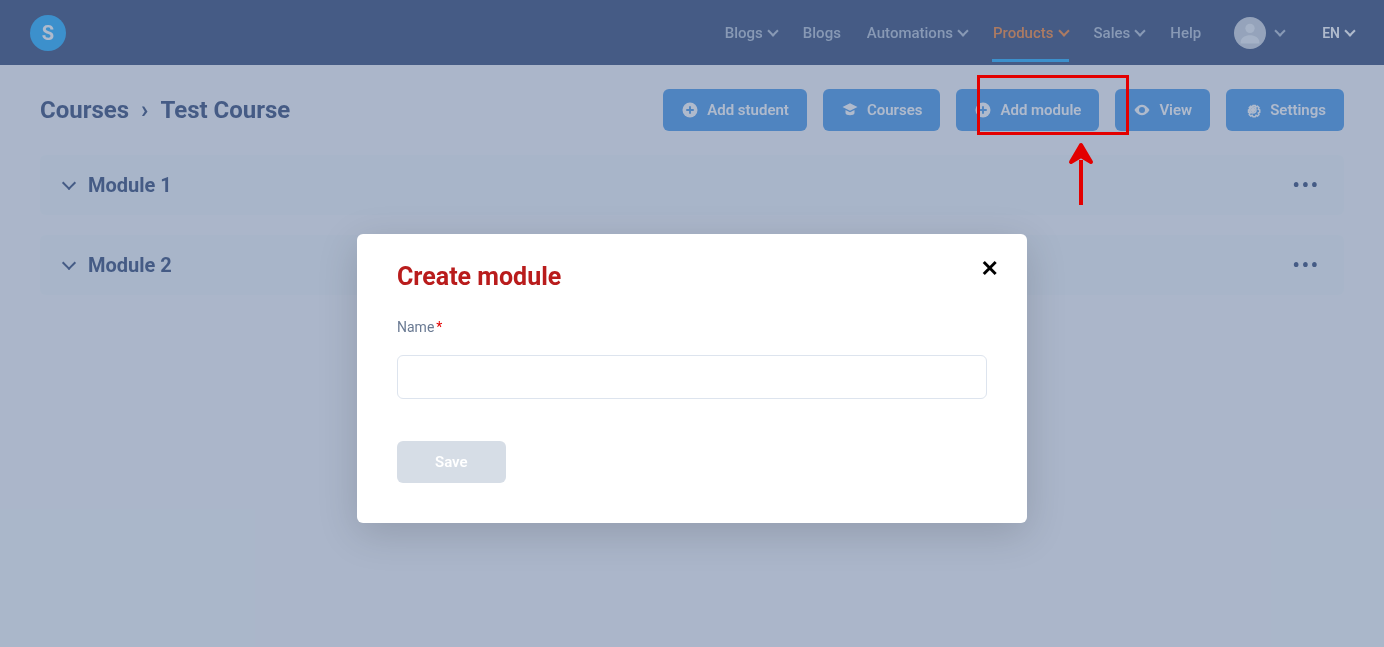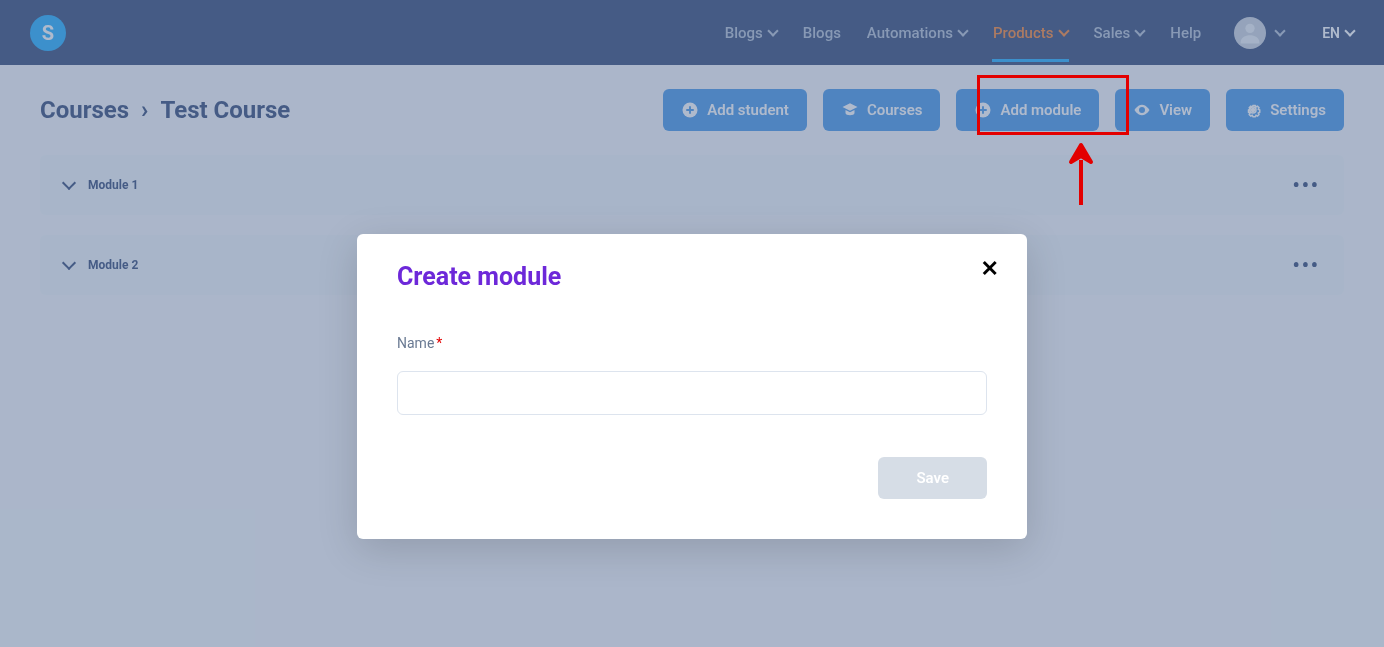--- a/index.html
+++ b/index.html
@@ -21,31 +21,31 @@
     .breadcrumb .sep { color: #142d63; }
     .header-actions { margin-left: auto; display: flex; gap: 16px; }
     .btn { background: #2b87e4; color: #fff; border: none; border-radius: 6px; padding: 0 18px; height: 42px; font-size: 15px; font-weight: 600; display: flex; align-items: center; gap: 8px; cursor: pointer; }
     .btn svg { width: 18px; height: 18px; fill: #fff; }
     .highlight-box { position: absolute; border: 3px solid #e30000; pointer-events: none; }
     .arrow-red { position: absolute; pointer-events: none; }
     
     .module-list { padding: 0 40px; display: flex; flex-direction: column; gap: 20px; }
     .module-row { background: #eff4f8; border-radius: 6px; padding: 18px 24px; display: flex; align-items: center; gap: 14px; cursor: pointer; }
     .chevron-module { width: 10px; height: 10px; border-right: 2px solid #142d63; border-bottom: 2px solid #142d63; transform: rotate(45deg); margin-top: -4px; }
-    .module-title { color: #142d63; font-weight: 700; font-size: 12px; }
+    .module-title { color: #142d63; font-weight: 700; font-size: 20px; }
     .kebab { margin-left: auto; color: #142d63; font-size: 20px; letter-spacing: 2px; cursor: pointer; font-weight: bold; }
     
     .overlay { position: absolute; inset: 0; background: rgba(109, 130, 162, 0.55); display: flex; align-items: flex-start; justify-content: center; padding-top: 234px; }
     .modal { background: #fff; border-radius: 6px; width: 670px; padding: 28px 40px 40px; position: relative; box-shadow: 0 10px 40px rgba(0,0,0,0.15); }
-    .modal-title { color: #6d28d9; font-size: 25px; font-weight: 700; margin-bottom: 44px; }
+    .modal-title { color: #b91c1c; font-size: 25px; font-weight: 700; margin-bottom: 28px; }
     .close-x { position: absolute; top: 24px; right: 28px; font-size: 22px; cursor: pointer; color: #000; font-weight: bold; line-height: 1; }
     .field-label { color: #6a7a93; font-size: 14px; margin-bottom: 20px; display: flex; gap: 2px; }
     .required { color: #e30000; }
     .text-input { width: 100%; height: 44px; border: 1px solid #dde4ee; border-radius: 6px; padding: 0 14px; font-size: 15px; }
-    .modal-actions { display: flex; justify-content: flex-end; margin-top: 42px; }
+    .modal-actions { display: flex; justify-content: flex-start; margin-top: 42px; }
     .btn-disabled { background: #d6dde6; color: #fff; border: none; border-radius: 6px; padding: 0 38px; height: 42px; font-size: 15px; font-weight: 600; cursor: default; }
   </style>
 </head>
 <body>
 
 <div class="topnav">
   <div class="logo">
     <span>S</span>
   </div>
   <div class="nav-spacer"></div>

